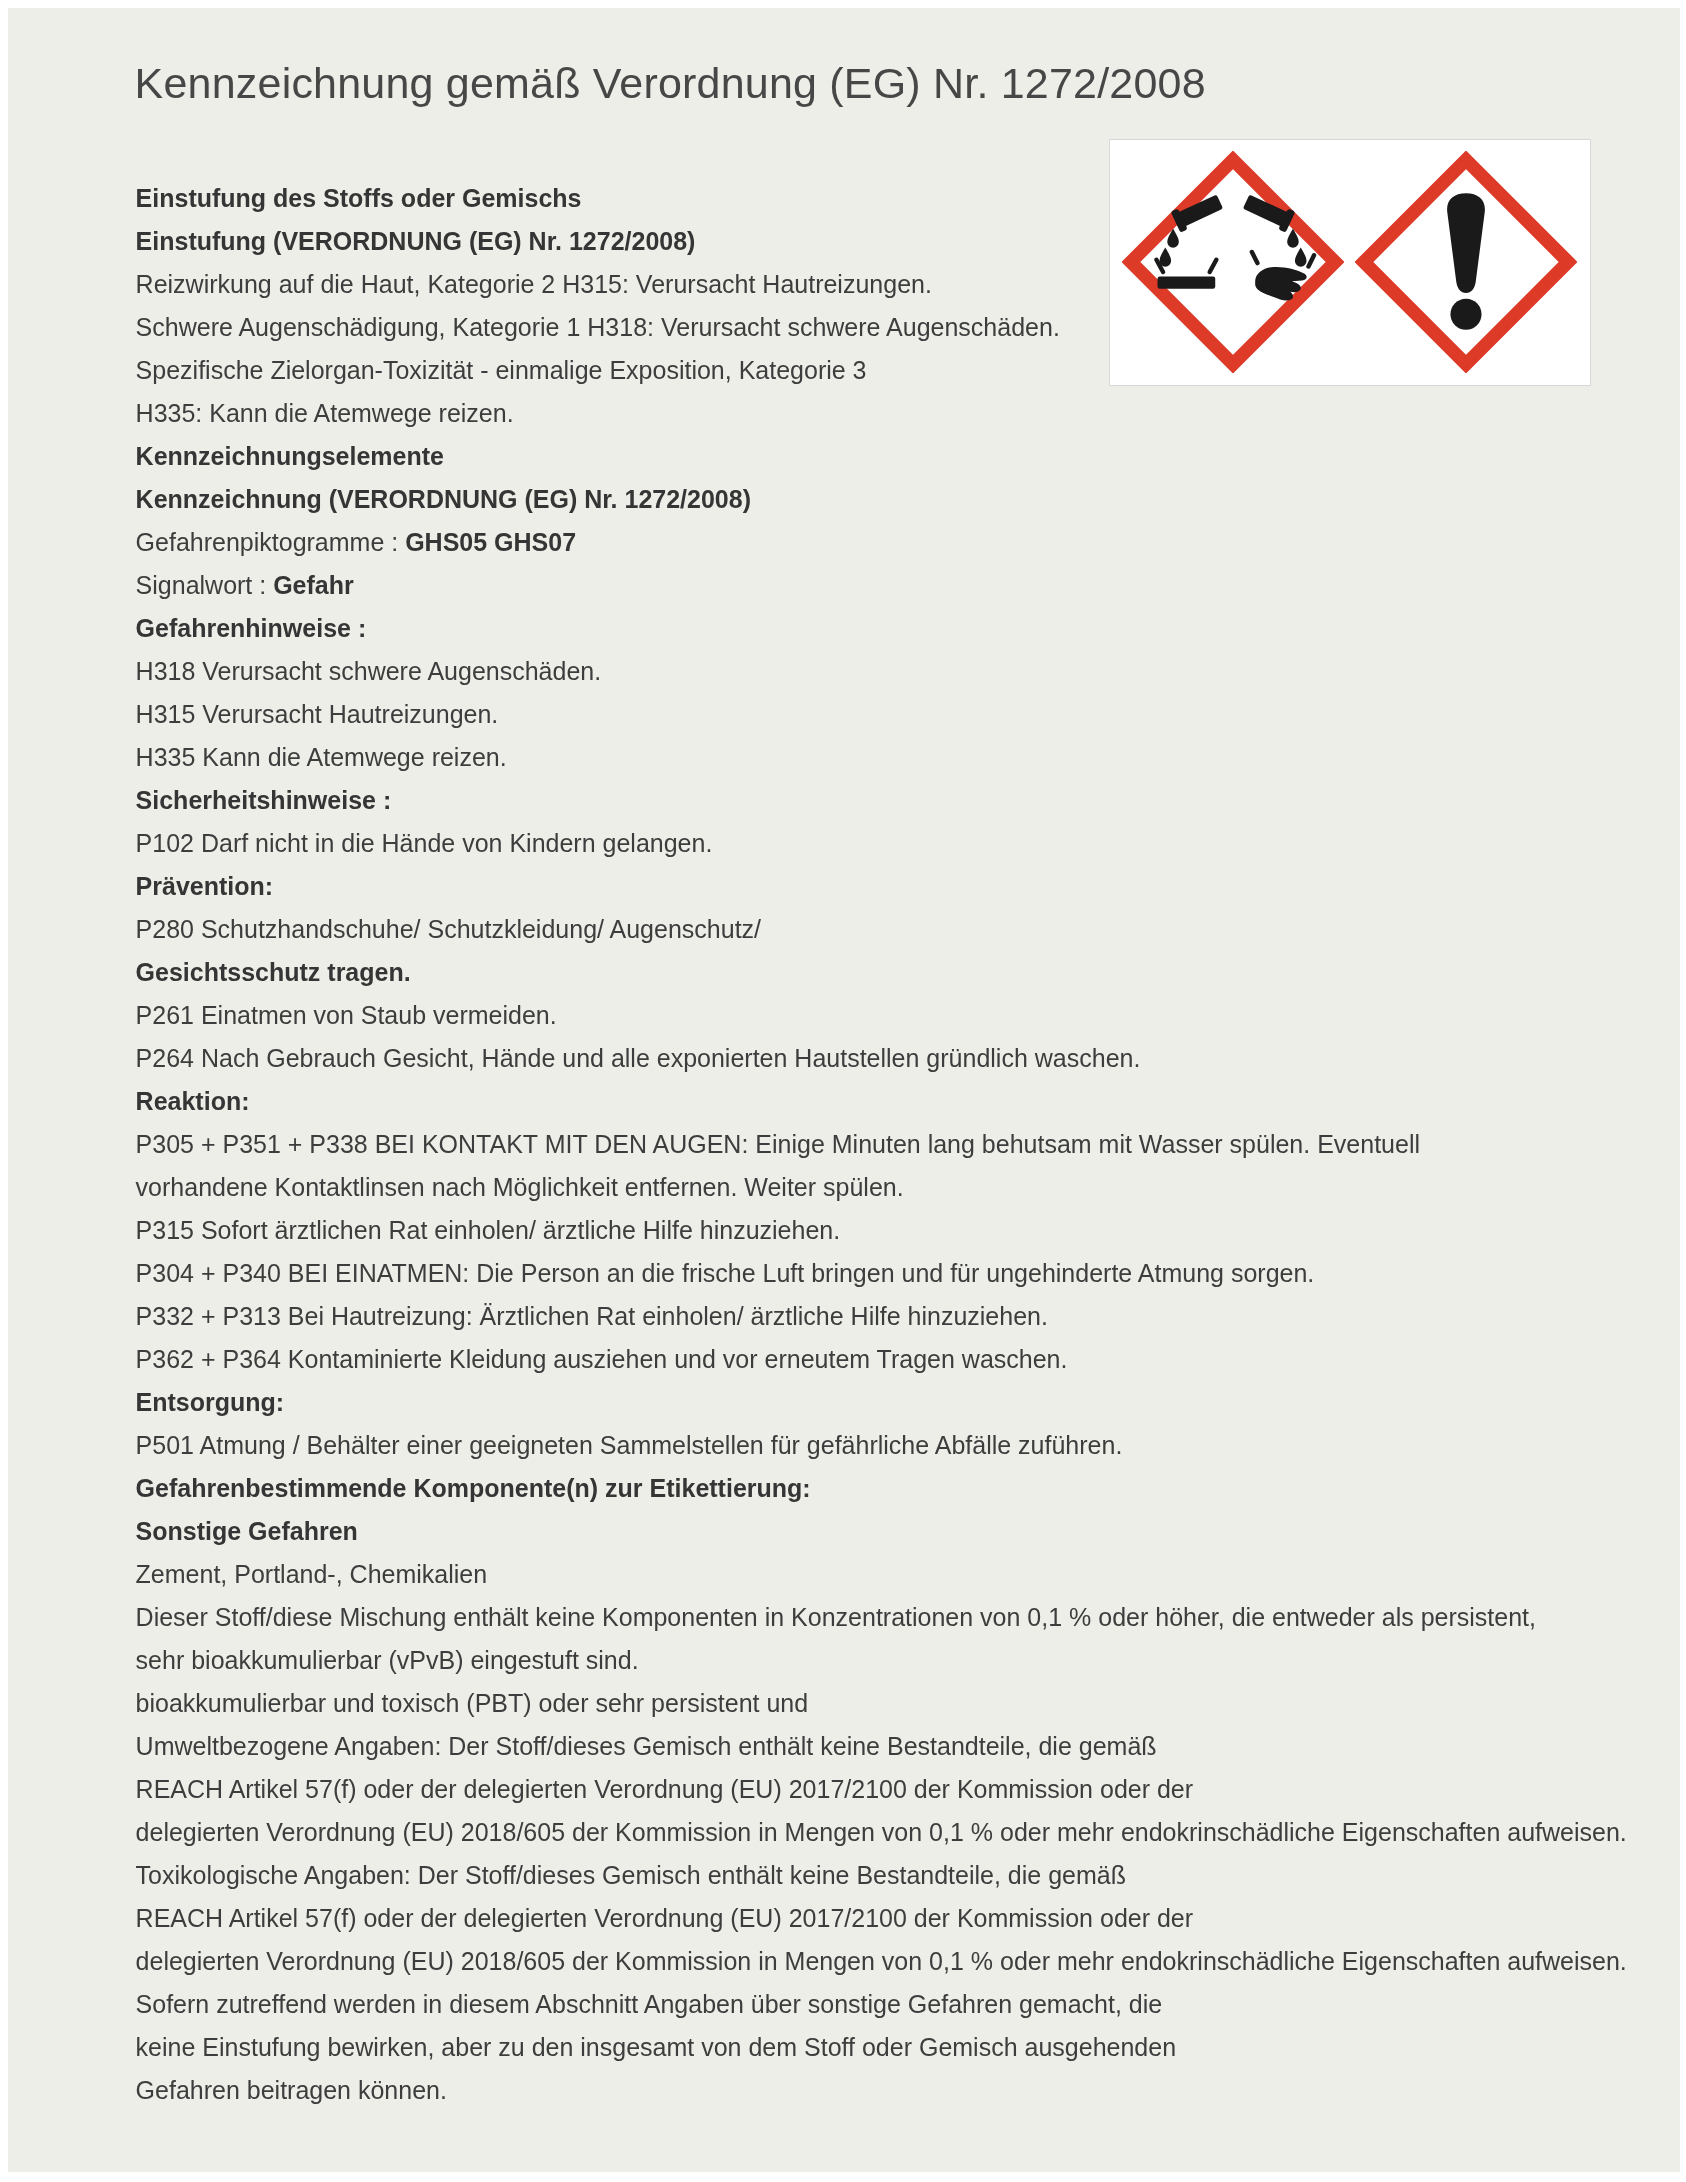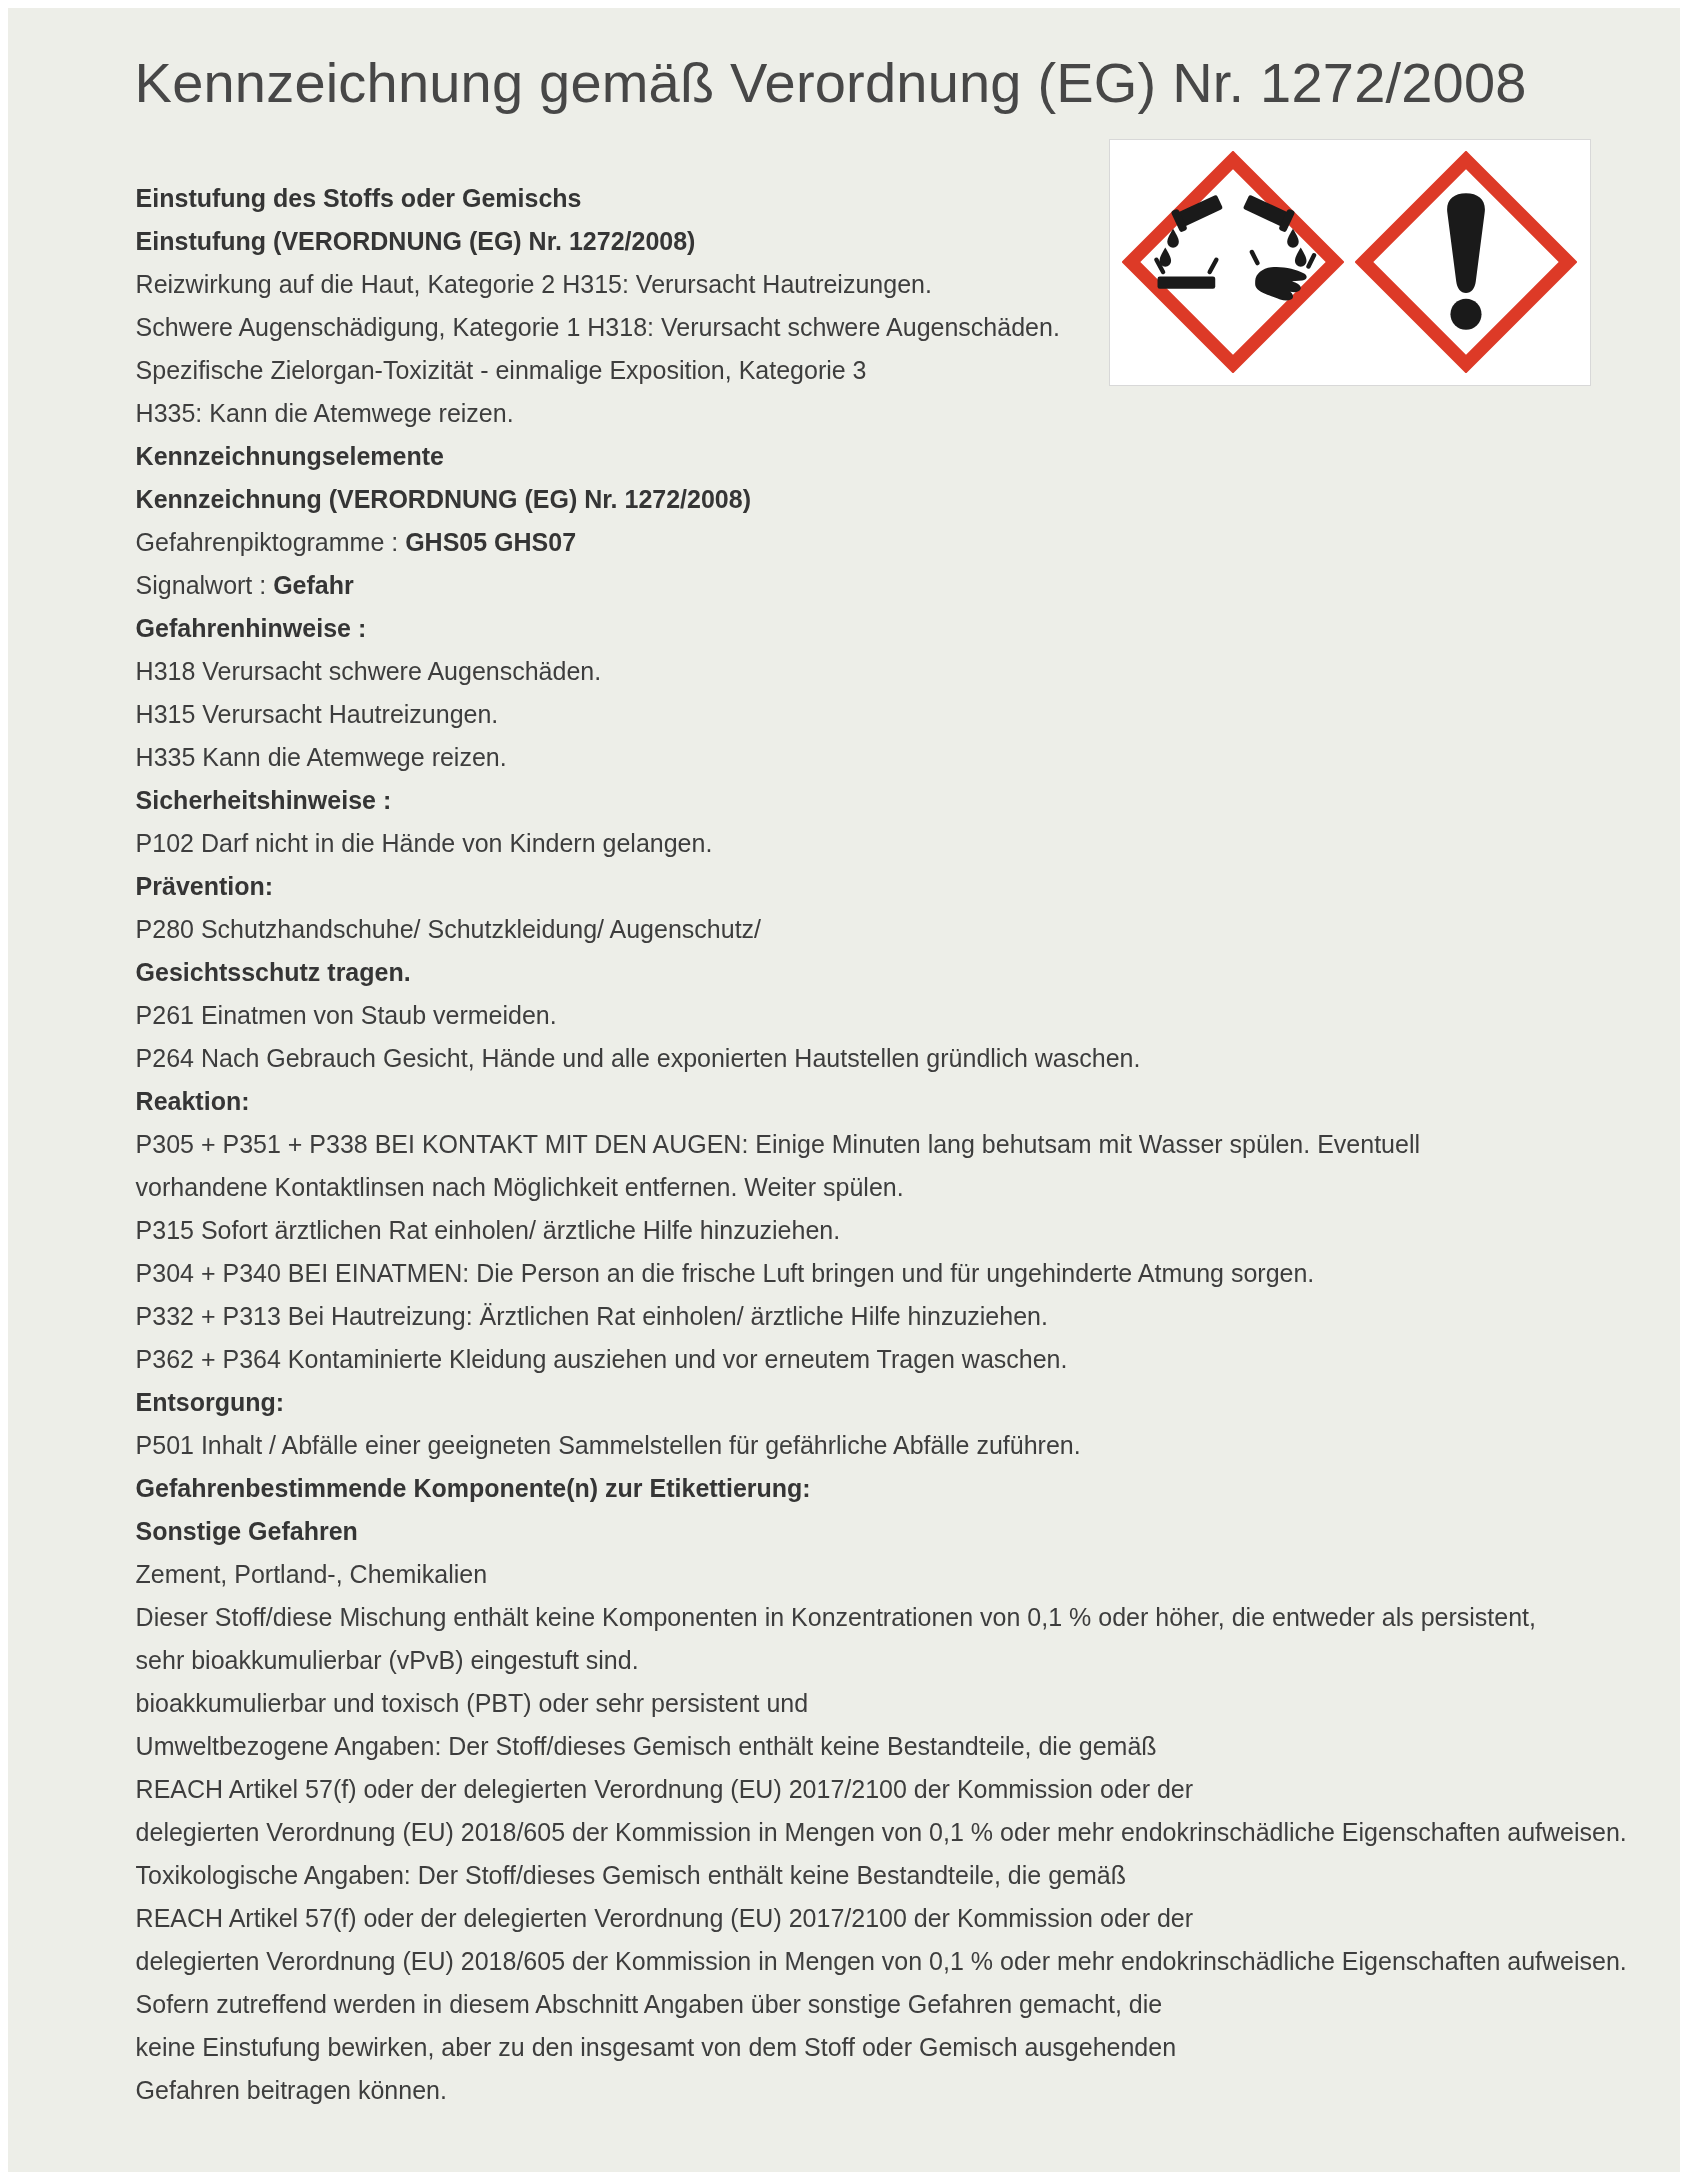--- a/index.html
+++ b/index.html
@@ -8,21 +8,21 @@
     background:var(--page-bg,#ffffff);
     font-family:"Liberation Sans",sans-serif;
     overflow:hidden;
   }
   .content{
     position:absolute;left:7.6px;top:7.6px;width:1672px;height:2164px;
     background:var(--content-bg,#edeee8);
   }
   .title{
     position:absolute;left:127px;top:50px;
-    font-size:56px;line-height:50px;font-weight:400;
+    font-size:43px;line-height:50px;font-weight:400;
     color:var(--title-color,#474747);
     white-space:nowrap;letter-spacing:0.2px;
   }
   .lines{
     position:absolute;left:128px;top:125px;width:1510px;margin-top:44px;
   }
   .line{
     height:43px;line-height:43px;
     font-size:25px;color:var(--text-color,#3d3d3d);
     white-space:nowrap;
@@ -112,21 +112,21 @@
       <div class="line"><span class="seg">P261 Einatmen von Staub vermeiden.</span></div>
       <div class="line"><span class="seg">P264 Nach Gebrauch Gesicht, Hände und alle exponierten Hautstellen gründlich waschen.</span></div>
       <div class="line"><span class="seg bold">Reaktion:</span></div>
       <div class="line"><span class="seg">P305 + P351 + P338 BEI KONTAKT MIT DEN AUGEN: Einige Minuten lang behutsam mit Wasser spülen. Eventuell</span></div>
       <div class="line"><span class="seg">vorhandene Kontaktlinsen nach Möglichkeit entfernen. Weiter spülen.</span></div>
       <div class="line"><span class="seg">P315 Sofort ärztlichen Rat einholen/ ärztliche Hilfe hinzuziehen.</span></div>
       <div class="line"><span class="seg">P304 + P340 BEI EINATMEN: Die Person an die frische Luft bringen und für ungehinderte Atmung sorgen.</span></div>
       <div class="line"><span class="seg">P332 + P313 Bei Hautreizung: Ärztlichen Rat einholen/ ärztliche Hilfe hinzuziehen.</span></div>
       <div class="line"><span class="seg">P362 + P364 Kontaminierte Kleidung ausziehen und vor erneutem Tragen waschen.</span></div>
       <div class="line"><span class="seg bold">Entsorgung:</span></div>
-      <div class="line"><span class="seg">P501 Inhalt / Abfälle einer geeigneten Sammelstellen für gefährliche Abfälle zuführen.</span></div>
+      <div class="line"><span class="seg">P501 Atmung / Behälter einer geeigneten Sammelstellen für gefährliche Abfälle zuführen.</span></div>
       <div class="line"><span class="seg bold">Gefahrenbestimmende Komponente(n) zur Etikettierung:</span></div>
       <div class="line"><span class="seg bold">Sonstige Gefahren</span></div>
       <div class="line"><span class="seg">Zement, Portland-, Chemikalien</span></div>
       <div class="line"><span class="seg">Dieser Stoff/diese Mischung enthält keine Komponenten in Konzentrationen von 0,1 % oder höher, die entweder als persistent,</span></div>
       <div class="line"><span class="seg">sehr bioakkumulierbar (vPvB) eingestuft sind.</span></div>
       <div class="line"><span class="seg">bioakkumulierbar und toxisch (PBT) oder sehr persistent und</span></div>
       <div class="line"><span class="seg">Umweltbezogene Angaben: Der Stoff/dieses Gemisch enthält keine Bestandteile, die gemäß</span></div>
       <div class="line"><span class="seg">REACH Artikel 57(f) oder der delegierten Verordnung (EU) 2017/2100 der Kommission oder der</span></div>
       <div class="line"><span class="seg">delegierten Verordnung (EU) 2018/605 der Kommission in Mengen von 0,1 % oder mehr endokrinschädliche Eigenschaften aufweisen.</span></div>
       <div class="line"><span class="seg">Toxikologische Angaben: Der Stoff/dieses Gemisch enthält keine Bestandteile, die gemäß</span></div>

